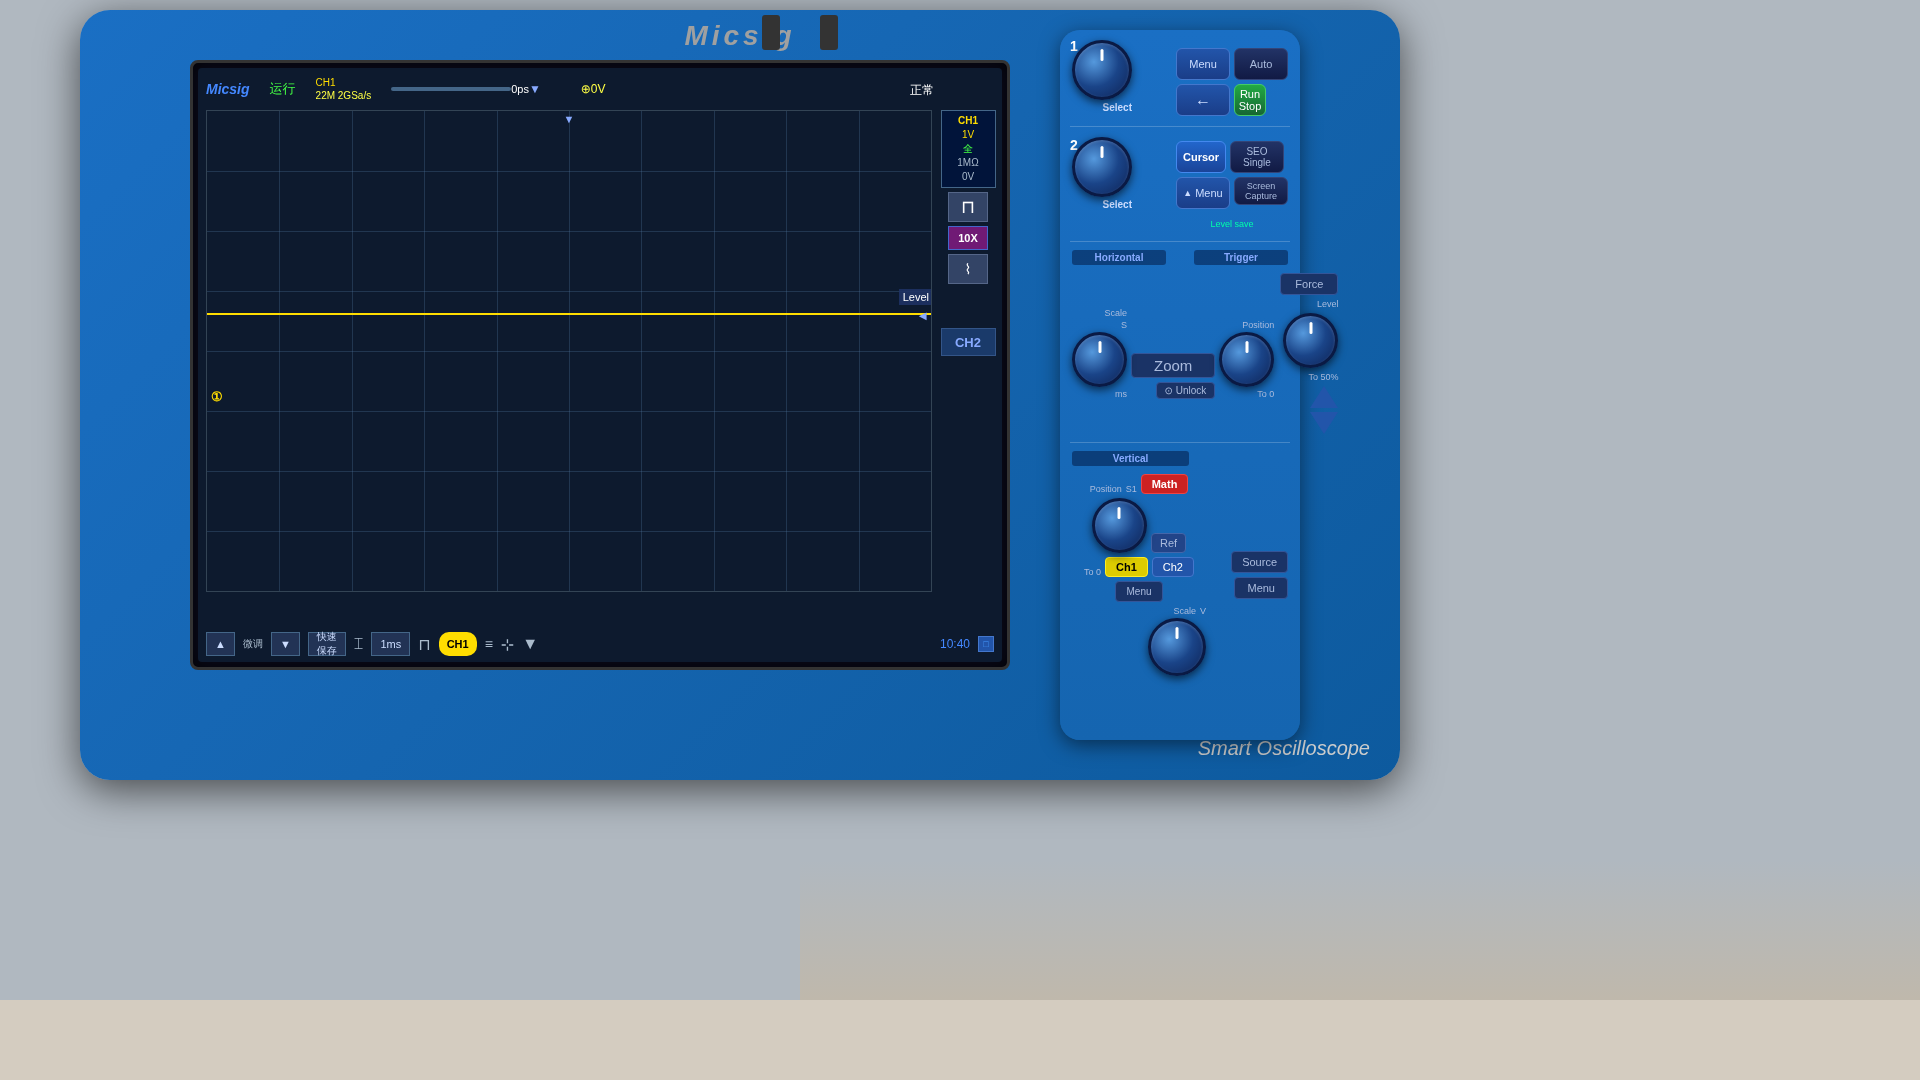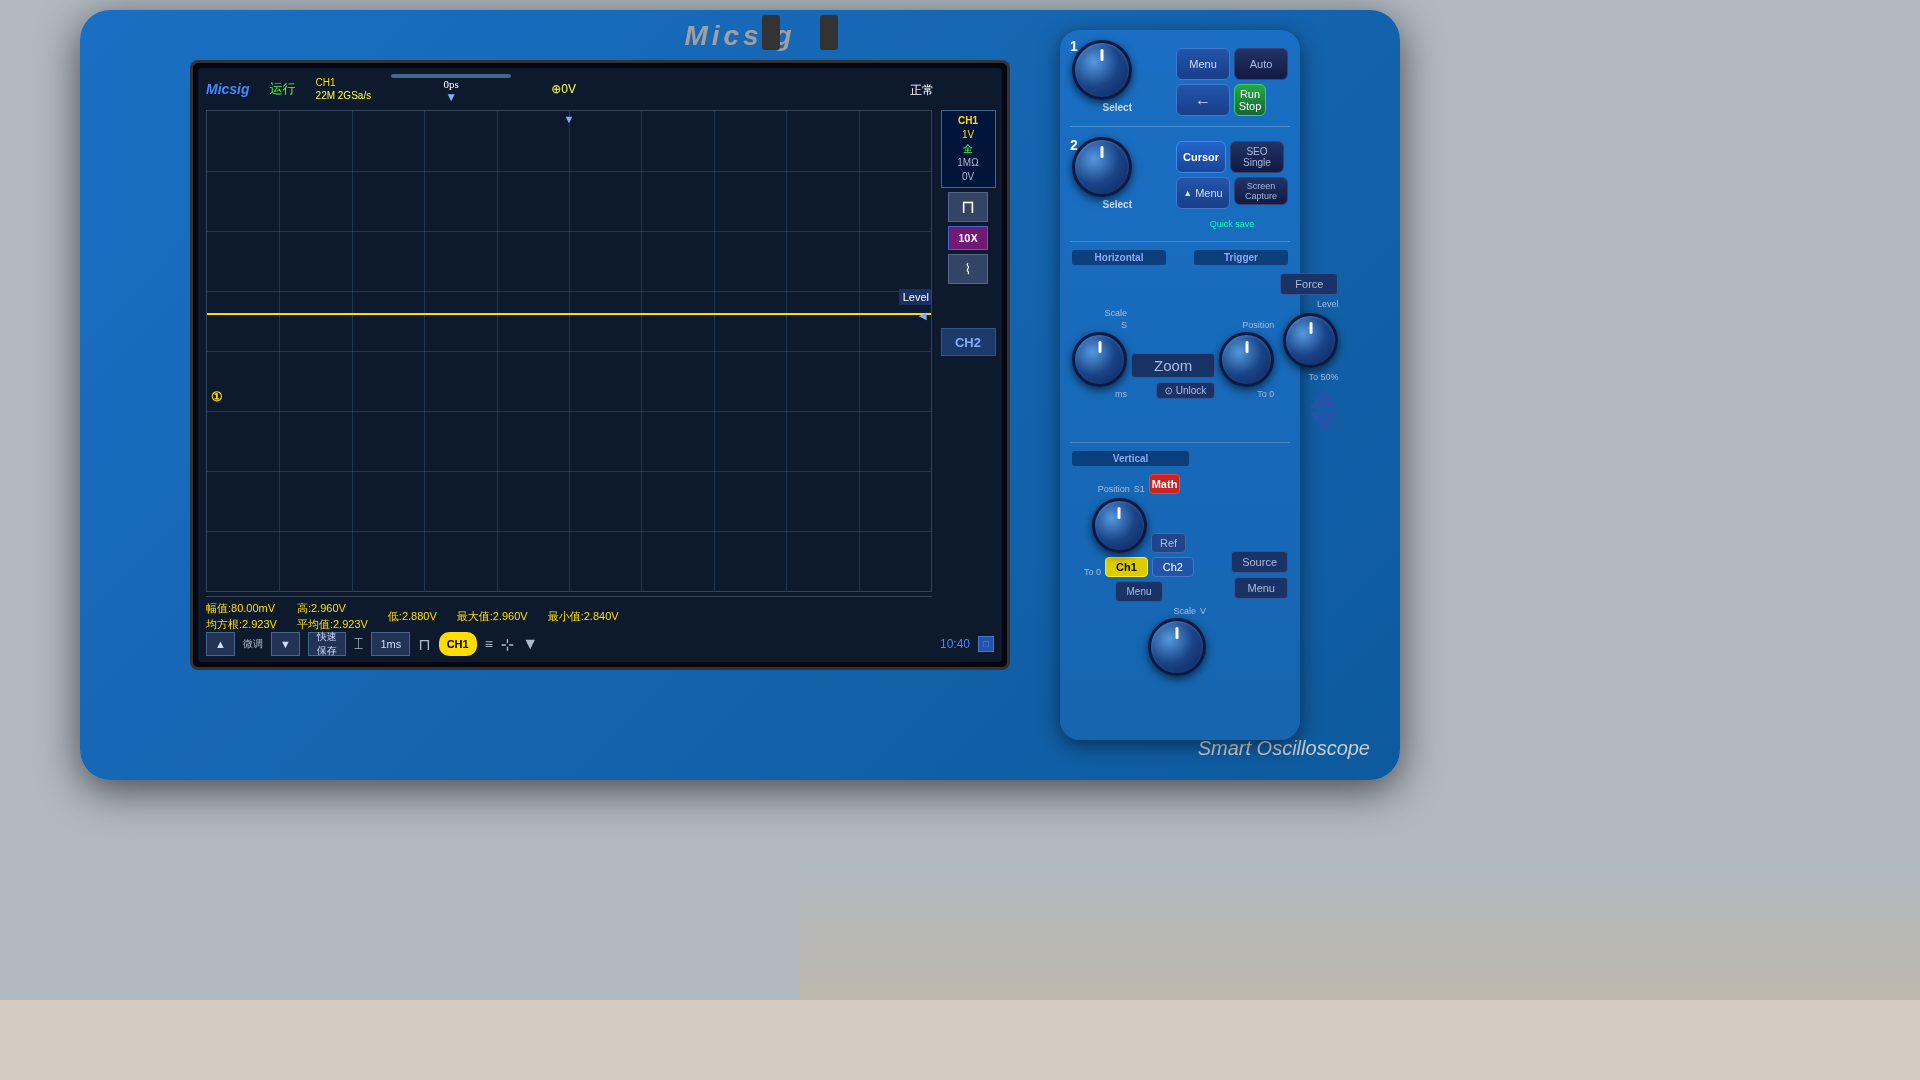--- a/index.html
+++ b/index.html
@@ -377,21 +377,21 @@
       border-radius: 3px;
     }
 
     
     .math-btn {
       background: #cc2222;
       border: 1px solid #ee4444;
       color: #ffffff;
       font-size: 11px;
       font-weight: bold;
-      padding: 3px 2px;
+      padding: 3px 10px;
       border-radius: 4px;
       cursor: pointer;
     }
 
     .ref-btn {
       background: #224488;
       border: 1px solid #4466aa;
       color: #aabbdd;
       font-size: 11px;
       padding: 3px 8px;
@@ -583,21 +583,21 @@
     <div class="screen">
 
       <div class="screen-header">
         <span class="micsig-logo">Micsig</span>
         <span class="run-status">运行</span>
         <div class="sample-info flex-col">
           <span style="color:#ffdd00;font-size:10px;">CH1</span>
           <span style="color:#ffff44;font-size:10px;">22M
 2GSa/s</span>
         </div>
-        <div style="display:flex;flex-direction:column;align-items:center;font-family:Liberation Serif, serif;">
+        <div style="display:flex;flex-direction:row;align-items:center;">
           <div style="background:#446688;width:120px;height:4px;border-radius:2px;"></div>
           <span style="color:#ffffff;font-size:11px;">0ps</span>
           <div style="color:#88aaff;font-size:12px;">▼</div>
         </div>
         <span class="trigger-info">⊕0V</span>
         <span class="normal-status">正常</span>
       </div>
 
       <div class="grid-area">
 
@@ -638,39 +638,20 @@
           <div style="color:#aabbcc;">0V</div>
         </div>
 
         <div class="waveform-btn">⊓</div>
         <div class="ten-x-btn">10X</div>
         <div class="waveform-btn" style="font-size:14px;">⌇</div>
 
         <div class="ch2-btn">CH2</div>
       </div>
 
-      <div class="screen-bottom-stats">
-        <div class="stat-item">
-          <div style="white-space:pre-line;">幅值:80.00mV
-均方根:2.923V</div>
-        </div>
-        <div class="stat-item">
-          <div style="white-space:pre-line;">高:2.960V
-平均值:2.923V</div>
-        </div>
-        <div class="stat-item">
-          <div>低:2.880V</div>
-        </div>
-        <div class="stat-item">
-          <div>最大值:2.960V</div>
-        </div>
-        <div class="stat-item">
-          <div>最小值:2.840V</div>
-        </div>
-      </div>
 
       <div class="screen-toolbar">
         <button class="toolbar-btn">▲</button>
         <div class="flex-col center" style="gap:0;">
           <span style="color:#aabbcc;font-size:10px;">微调</span>
         </div>
         <button class="toolbar-btn">▼</button>
         <button class="toolbar-btn flex-col center" style="white-space:pre-line;font-size:10px;">快速
 保存</button>
         <span class="toolbar-icon">⌶</span>
@@ -738,21 +719,21 @@
         </div>
         <div class="flex-row gap4">
           <button class="ctrl-btn" style="width:54px;height:32px;flex-direction:row;gap:3px;">
             <span style="font-size:9px;">▲</span>
             <span>Menu</span>
           </button>
           <button class="ctrl-btn ctrl-btn-dark" style="width:54px;height:28px;font-size:9px;white-space:pre-line;">Screen
 Capture</button>
         </div>
         <div style="text-align:center;">
-          <span class="quick-save-label">Quick save</span>
+          <span class="quick-save-label">Level save</span>
         </div>
       </div>
     </div>
   </div>
 
   <div class="divider-line"></div>
 
   <div class="flex-row" style="padding:4px 12px;gap:10px;">
     <div class="subsection-label" style="flex:1;">Horizontal</div>
     <div style="width:8px;"></div>

